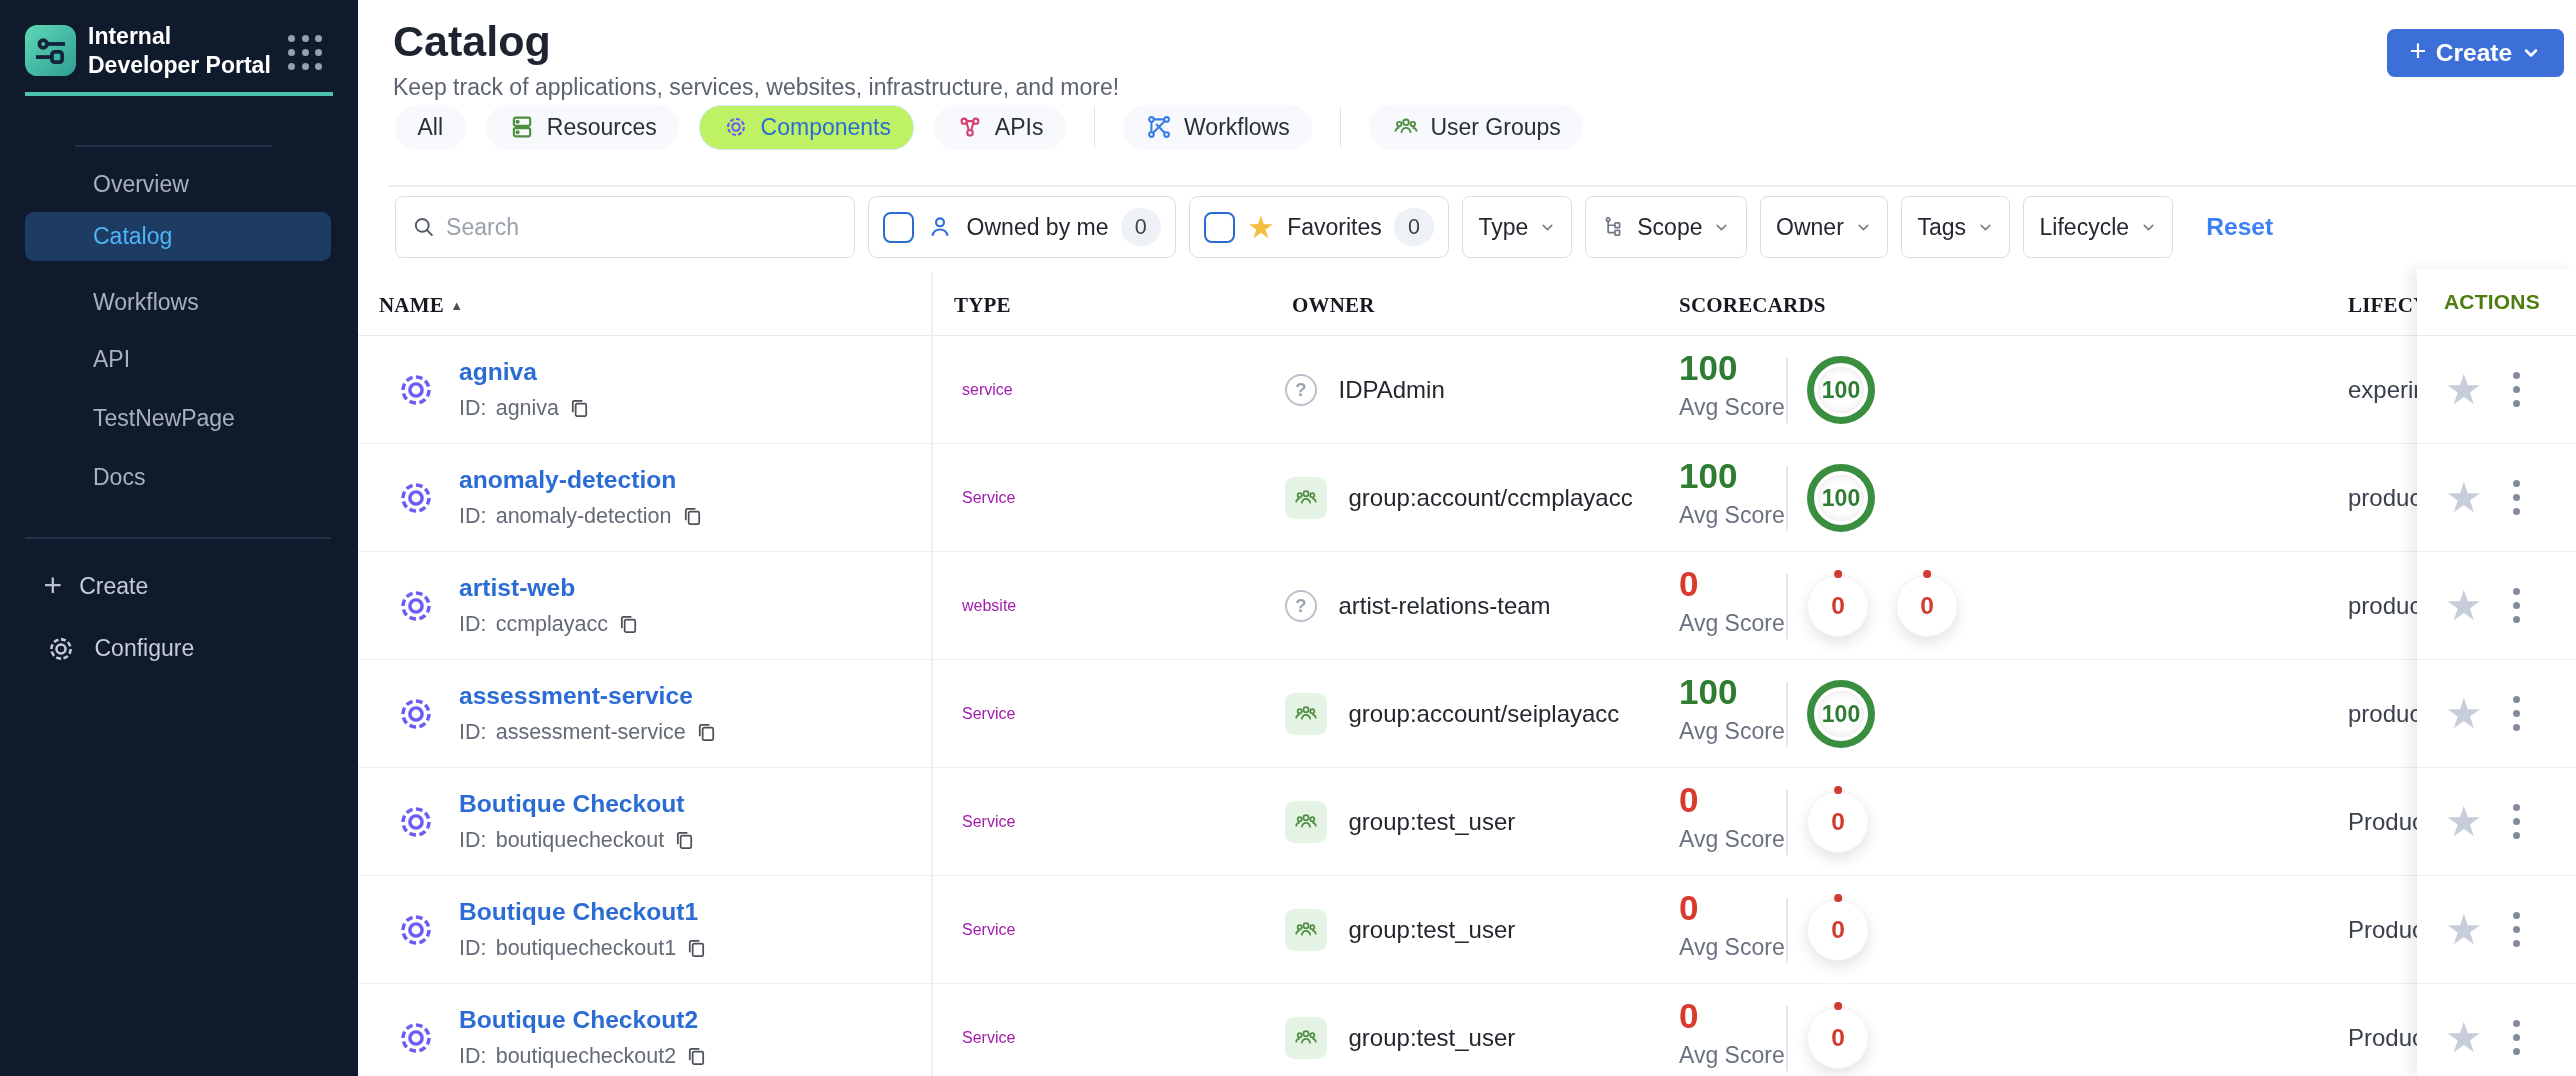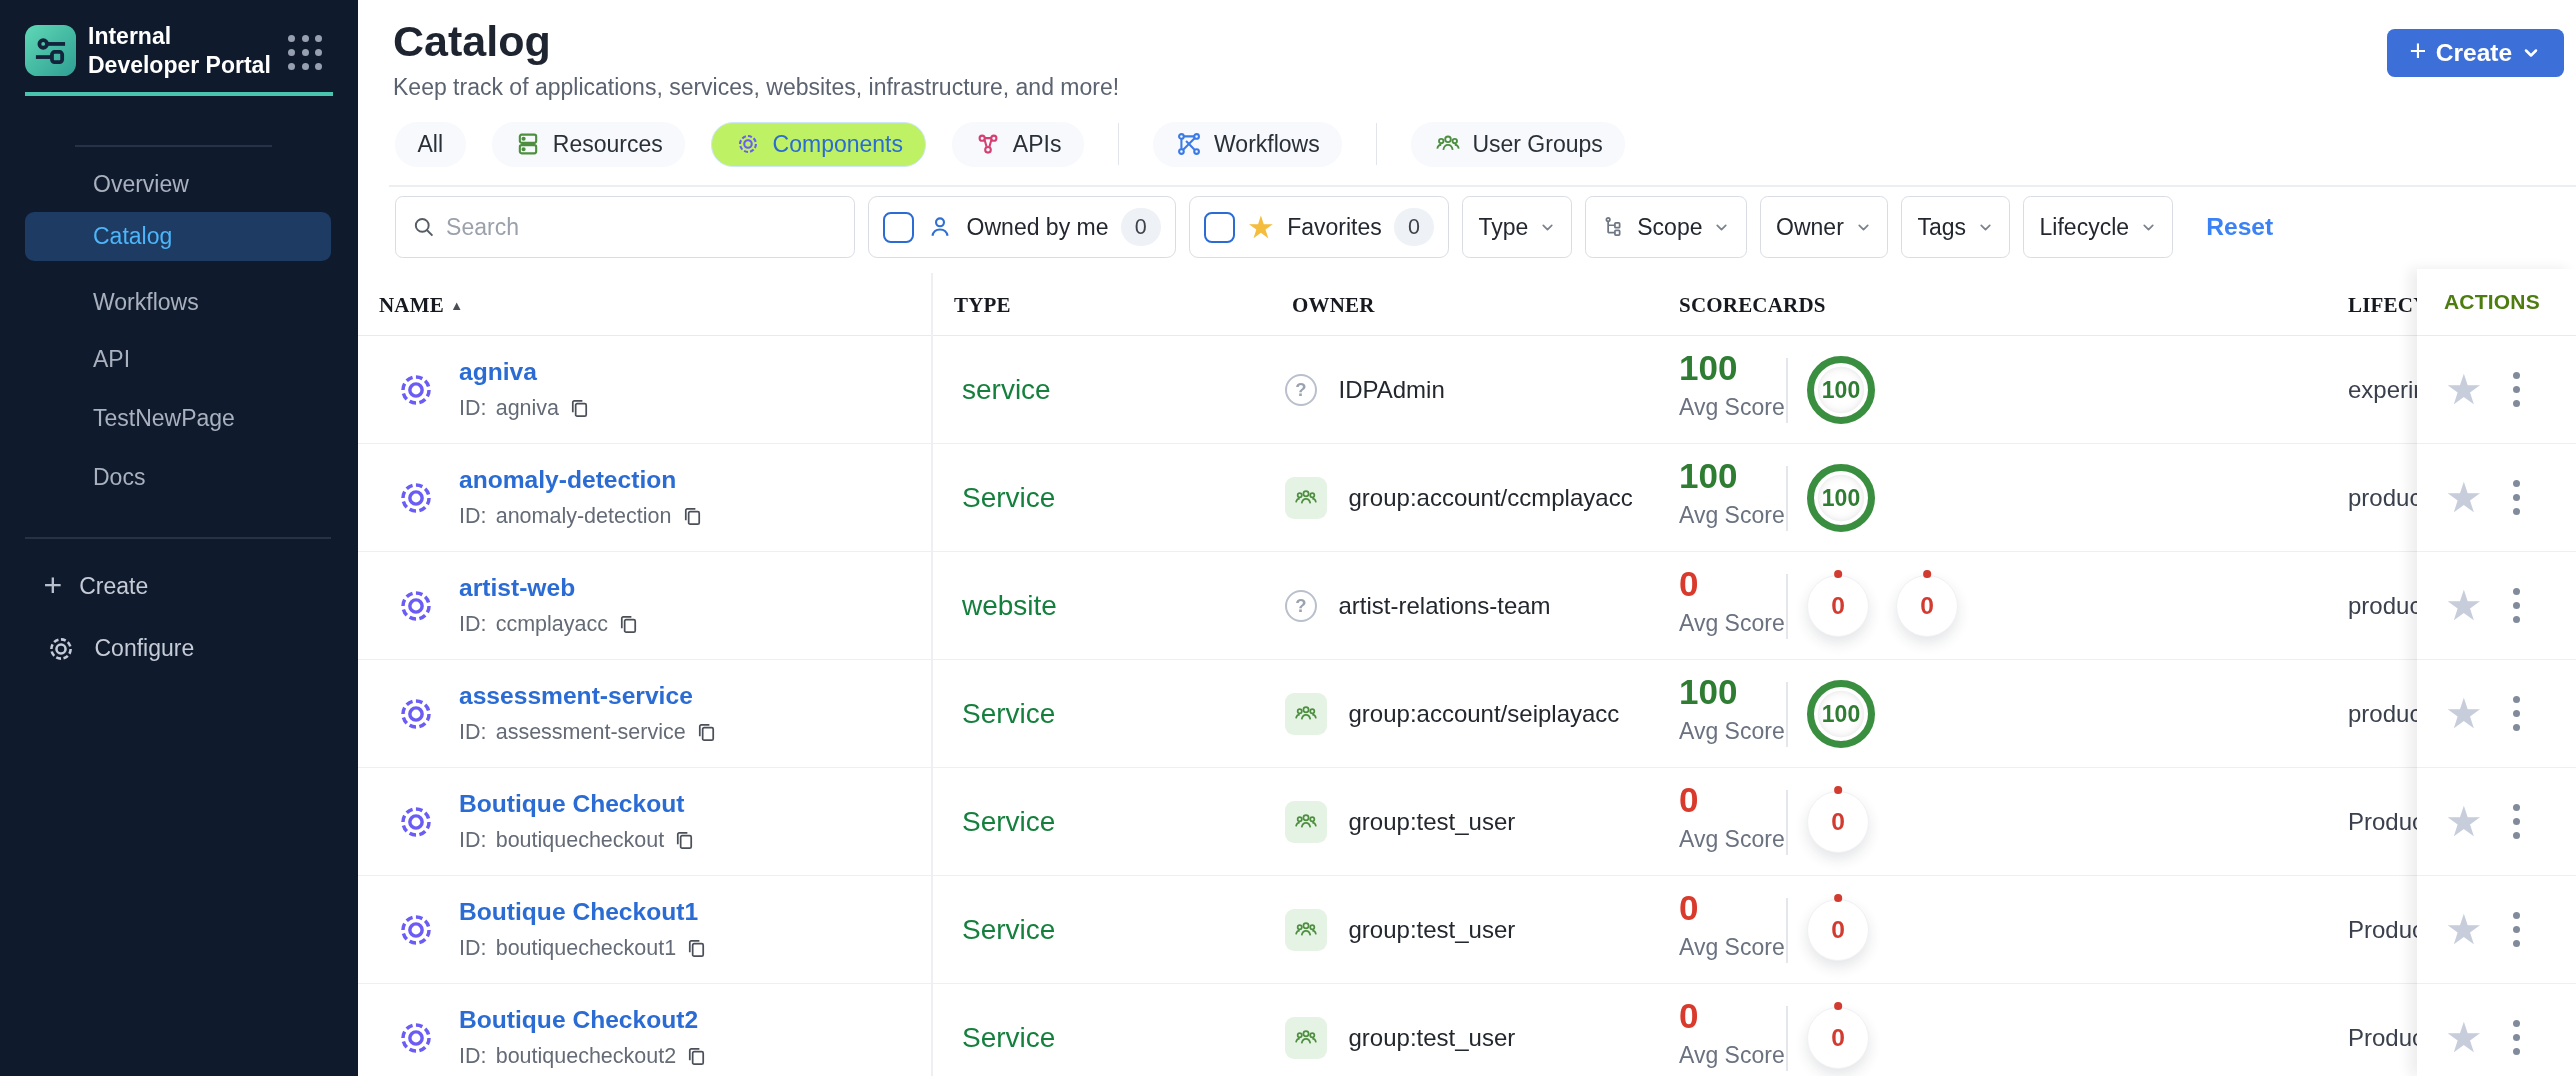--- a/index.html
+++ b/index.html
@@ -29,21 +29,21 @@
   .main { position:absolute; left:358px; top:0; width:2218px; height:1077px; background:#fff; }
   .page-title { position:absolute; left:35px; top:17px; font-size:43px; font-weight:700; color:#1F2530; }
   .subtitle { position:absolute; left:35px; top:74px; font-size:23px; color:#5C6370; }
   .create-btn { position:absolute; left:2029px; top:29px; width:177px; height:48px; background:#3D6FD8;
                 border-radius:7.7px; display:flex; align-items:center; justify-content:center; gap:9.2px;
                 color:#fff; cursor:pointer; }
   .create-btn .plus { font-size:29px; font-weight:400; line-height:1; margin-top:-3.1px; }
   .create-btn .lbl { font-size:24.6px; font-weight:700; }
 
   
-  .tabs-row { position:absolute; left:37px; top:121px; height:46px; display:flex; align-items:center; gap:26px;text-align:right; }
+  .tabs-row { position:absolute; left:37px; top:104px; height:46px; display:flex; align-items:center; gap:20px;text-align:right; }
   .pill { height:45px; padding:0 21.5px; border-radius:22px; background:#F7F9FC; display:flex; align-items:center;
           gap:10.8px; font-size:23px; color:#2A3038; cursor:pointer; border:1.5px solid transparent; white-space:nowrap; }
   .pill.selected { background:#bef264; border-color:#CFE7FA; color:#2B6CD4; }
   .tab-divider { width:1.5px; height:42px; background:#E1E5EA; margin:0 7.7px; }
   .tabs-border { position:absolute; left:31px; top:185px; width:2188px; height:1.5px; background:#ECEFF2; }
 
   
   .filters-row { position:absolute; left:37px; top:196px; height:62px; display:flex; align-items:center; gap:13px; }
   .search { width:460px; height:62px; border:1.5px solid #D9DDE3; border-radius:7.7px; display:flex;
             align-items:center; padding:0 15.4px; gap:9px; background:#fff; }
@@ -65,21 +65,21 @@
   .sort-asc { font-size:13px; color:#4A4F57; margin-left:6.2px; vertical-align:2.3px; }
   .vline { position:absolute; left:573px; top:273px; width:1.5px; height:804px; background:#EDEFF2; z-index:4; }
 
   .rows { position:absolute; left:0; top:336px; width:2218px; }
   .row { position:relative; width:2218px; height:108px; border-bottom:1.5px solid #EDEFF2; background:#fff; }
   .gear-ic { position:absolute; left:35px; top:31px; width:46px; height:46px; }
   .name-block { position:absolute; left:101px; top:21.5px; }
   .name-link { font-size:24.6px; font-weight:700; color:#2B6CD4; cursor:pointer; }
   .id-line { margin-top:10.8px; font-size:21.5px; color:#646B76; display:flex; align-items:center; gap:9.2px; }
   .copy-ic { width:23px; height:23px; cursor:pointer; }
-  .type-cell { position:absolute; left:604px; top:0; height:108px; display:flex; align-items:center; font-size:28px; color:#15803d; }
+  .type-cell { position:absolute; left:604px; top:0; height:108px; display:flex; align-items:center; font-size:16px; color:#a21caf; }
   .owner-cell { position:absolute; left:927px; top:0; height:108px; display:flex; align-items:center; gap:21.5px; font-size:24px; color:#23272E; }
   .q-ic { width:32px; height:32px; border:2.3px solid #B9C0CC; border-radius:50%; display:flex; align-items:center;
           justify-content:center; font-size:18.5px; font-weight:700; color:#9AA2B0; flex:none; }
   .grp-ic { width:42px; height:42px; background:#E5F3E4; border-radius:9.2px; display:flex; align-items:center; justify-content:center; flex:none; }
   .score-block { position:absolute; left:1321px; top:12.3px; display:flex; flex-direction:column; gap:6.2px; }
   .score-num { font-size:35px; font-weight:700; }
   .score-num.g { color:#2E7D32; } .score-num.r { color:#D93A2C; }
   .avg-lbl { font-size:23px; color:#6A7280; }
   .score-div { position:absolute; left:1428px; top:21.5px; width:1.5px; height:65px; background:#E3E6EA; }
   .ring { position:absolute; top:20px; width:68px; height:68px; border-radius:50%; background:#fff;

